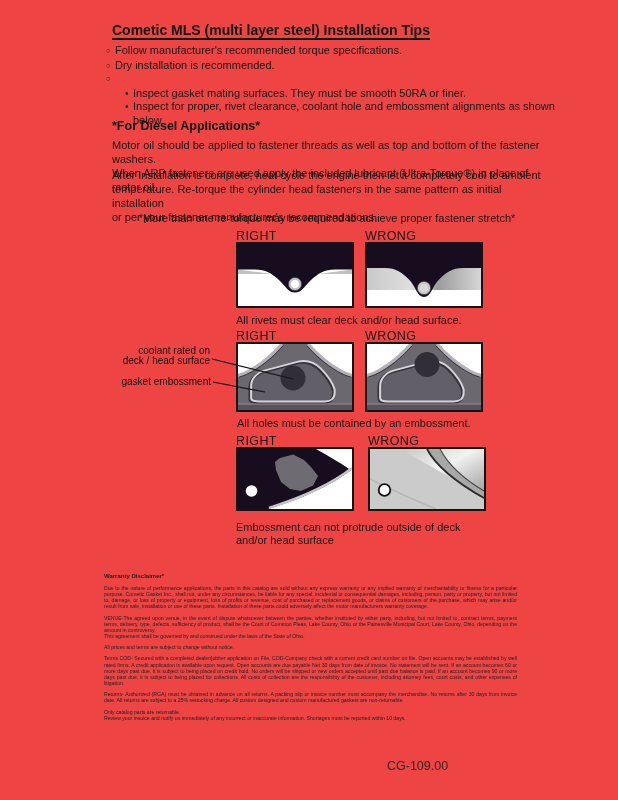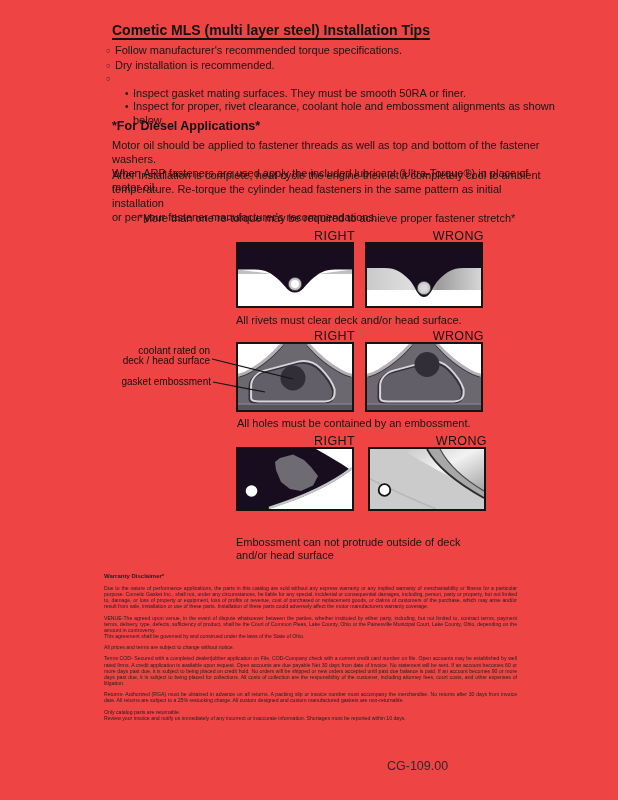--- a/index.html
+++ b/index.html
@@ -20,21 +20,21 @@
   .bullet-row .mark{font-size:7.5px;width:9px;flex:0 0 9px;position:relative;top:-1px;}
   .bullet-row.sub{margin-left:19px;}
   .bullet-row.sub .mark{font-size:10px;width:8px;flex:0 0 8px;top:0;}
 
   .h2{left:112px;top:119px;font-size:12.5px;font-weight:bold;color:#111;}
   .para{left:112px;width:430px;font-size:11px;line-height:14px;color:#161616;}
   .p1{top:138px;}
   .p2{top:168px;}
   .p3{top:211px;text-align:center;}
 
-  .rw-label{width:119px;text-align:right;font-size:12.5px;letter-spacing:.4px;color:#141414;}
+  .rw-label{width:119px;text-align:left;font-size:12.5px;letter-spacing:.4px;color:#141414;}
   .dbox{border:2.5px solid #131313;background:#fff;}
   .dbox svg{display:block;}
 
   .caption{font-size:11px;line-height:12.5px;color:#161616;}
 
   .lead-label{font-size:10px;line-height:9.8px;text-align:right;color:#111;}
 
   .legal{left:104px;top:573px;width:413px;color:#222;}
   .legal-h{font-size:6px;font-weight:bold;margin:0 0 6px 0;}
   .legal p{font-size:5.15px;line-height:6.15px;margin:0 0 5px 0;text-align:justify;white-space:pre-line;}
@@ -182,21 +182,21 @@
       </defs>
       <rect x="0" y="0" width="114" height="60" fill="#cbcbcb"></rect>
       <path d="M32,0 H114 V46 C84,30 56,16 32,0 Z" fill="url(#g3)"></path>
       <path d="M57,0 H70 C78,15 92,29 114,42 V50 C86,35 66,18 57,0 Z" fill="#a8a8a8"></path>
       <path d="M57,0 C66,17 84,32 114,49" fill="none" stroke="#2b2b2b" stroke-width="1.8"></path>
       <path d="M70,0 C78,15 92,29 114,42" fill="none" stroke="#4a4a4a" stroke-width="1.2"></path>
       <path d="M0,30 C24,42 46,52 66,60" fill="none" stroke="#b7b7b7" stroke-width="1.5"></path>
       <circle cx="14.5" cy="41" r="5.8" fill="#ffffff" stroke="#141414" stroke-width="1.8"></circle>
     </svg>
   </div>
-  <div class="abs caption pre" style="left:236px;top:536px;">Embossment can not protrude outside of deck
+  <div class="abs caption pre" style="left:236px;top:521px;">Embossment can not protrude outside of deck
 and/or head surface</div>
 
   <div class="abs legal">
     <div class="legal-h">Warranty Disclaimer*</div>
     <p>Due to the nature of performance applications, the parts in this catalog are sold without any express warranty or any implied warranty of merchantability or fitness for a particular purpose.  Cometic Gasket Inc., shall not, under any circumstances, be liable for any special, incidental or consequential damages, including, person, party or property, but not limited to, damage, or loss of property or equipment, loss of profits or revenue, cost of purchased or replacement goods, or claims of customers of the purchase, which may arise and/or result from sale, installation or use of these parts.  Installation of these parts could adversely affect the motor manufacturers warranty coverage.</p>
     <p>VENUE-The agreed upon venue, in the event of dispute whatsoever between the parties, whether instituted by either party, including, but not limited to, contract terms, payment terms, delivery, type, defects, sufficiency of product, shall be the Court of Common Pleas, Lake County, Ohio or the Painesville Municipal Court, Lake County, Ohio, depending on the amount in controversy.
 This agreement shall be governed by and construed under the laws of the State of Ohio.</p>
     <p>All prices and terms are subject to change without notice.</p>
     <p>Terms COD- Secured with a completed dealer/jobber application on File, COD-Company check with a current credit card number on file.  Open accounts may be established by well rated firms.  A credit application is available upon request.  Open accounts are due payable Net 30 days from date of invoice.  No statement will be sent.  If an account becomes 60 or more days past due, it is subject to being placed on credit hold.  No orders will be shipped or new orders accepted until past due balance is paid.  If an account becomes 90 or more days past due, it is subject to being placed for collections.  All costs of collection are the responsibility of the customer, including attorney fees, court costs, and other expenses of litigation.</p>
     <p>Returns- Authorized (RGA) must be obtained in advance on all returns.  A packing slip or invoice number must accompany the merchandise.  No returns after 30 days from invoice date.  All returns are subject to a 25% restocking charge.  All custom designed and custom manufactured gaskets are non-returnable.</p>

